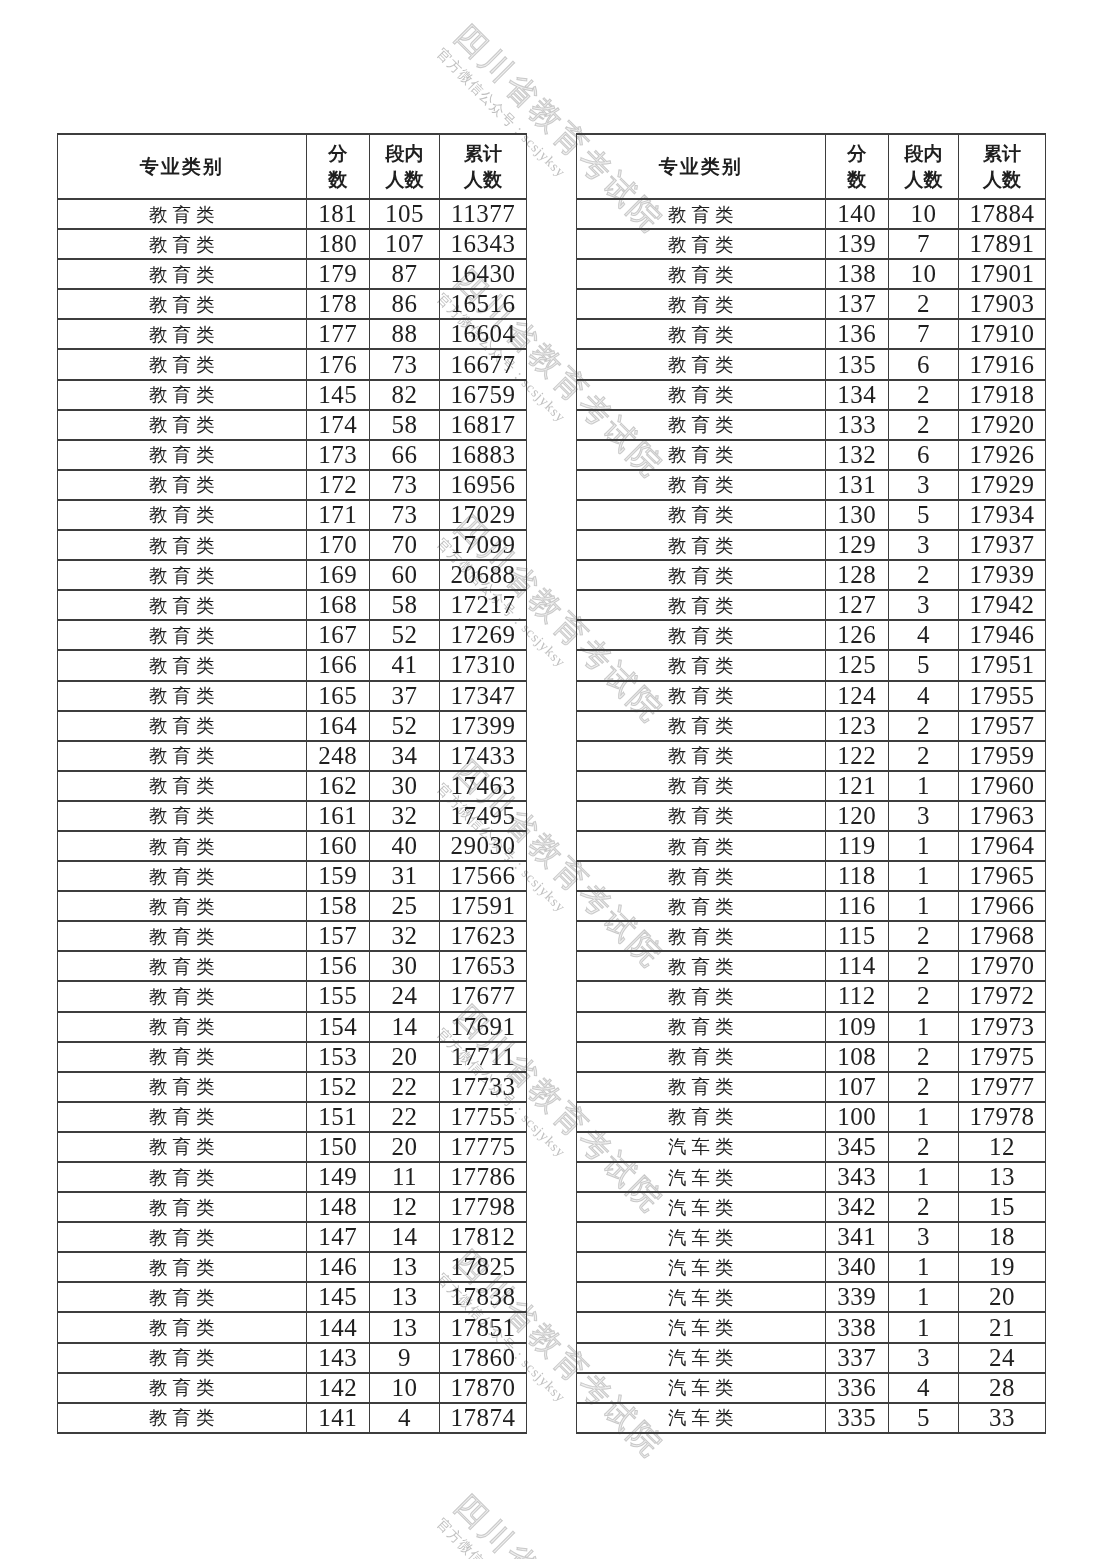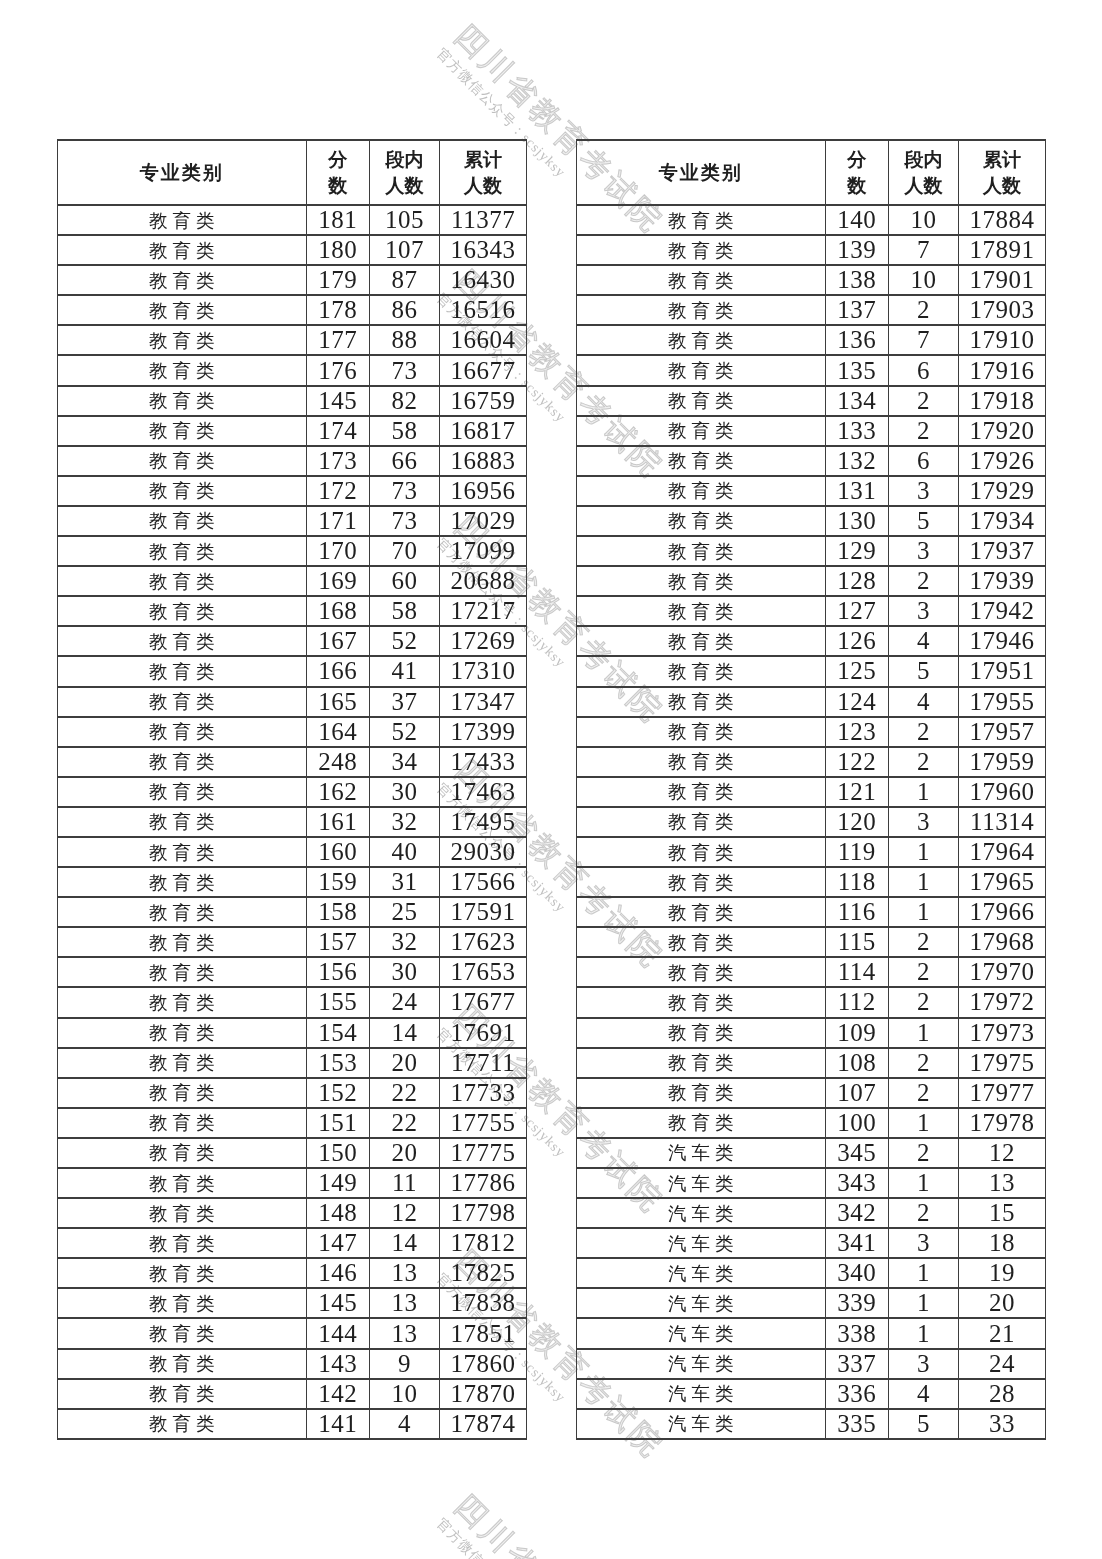--- a/index.html
+++ b/index.html
@@ -33,21 +33,21 @@
     font-size:14px;
     letter-spacing:1px;
     color:rgba(170,170,170,0.75);
     margin-top:4px;
     line-height:1.1;
   }
   
   .content{position:absolute;inset:0;z-index:1;}
   table.score{
     position:absolute;
-    top:139px;
+    top:133px;
     width:470px;
     border-collapse:collapse;
     table-layout:fixed;
     background:transparent;
   }
   table.score.left{left:57px;}
   table.score.right{left:576px;}
   table.score col.c-cat{width:53%;}
   table.score col.c-score{width:13.5%;}
   table.score col.c-seg{width:15%;}
@@ -548,21 +548,21 @@
           <tr>
             <td class="cat">教育类</td>
             <td class="num">121</td>
             <td class="num">1</td>
             <td class="num">17960</td>
           </tr>
           <tr>
             <td class="cat">教育类</td>
             <td class="num">120</td>
             <td class="num">3</td>
-            <td class="num">11314</td>
+            <td class="num">17963</td>
           </tr>
           <tr>
             <td class="cat">教育类</td>
             <td class="num">119</td>
             <td class="num">1</td>
             <td class="num">17964</td>
           </tr>
           <tr>
             <td class="cat">教育类</td>
             <td class="num">118</td>

